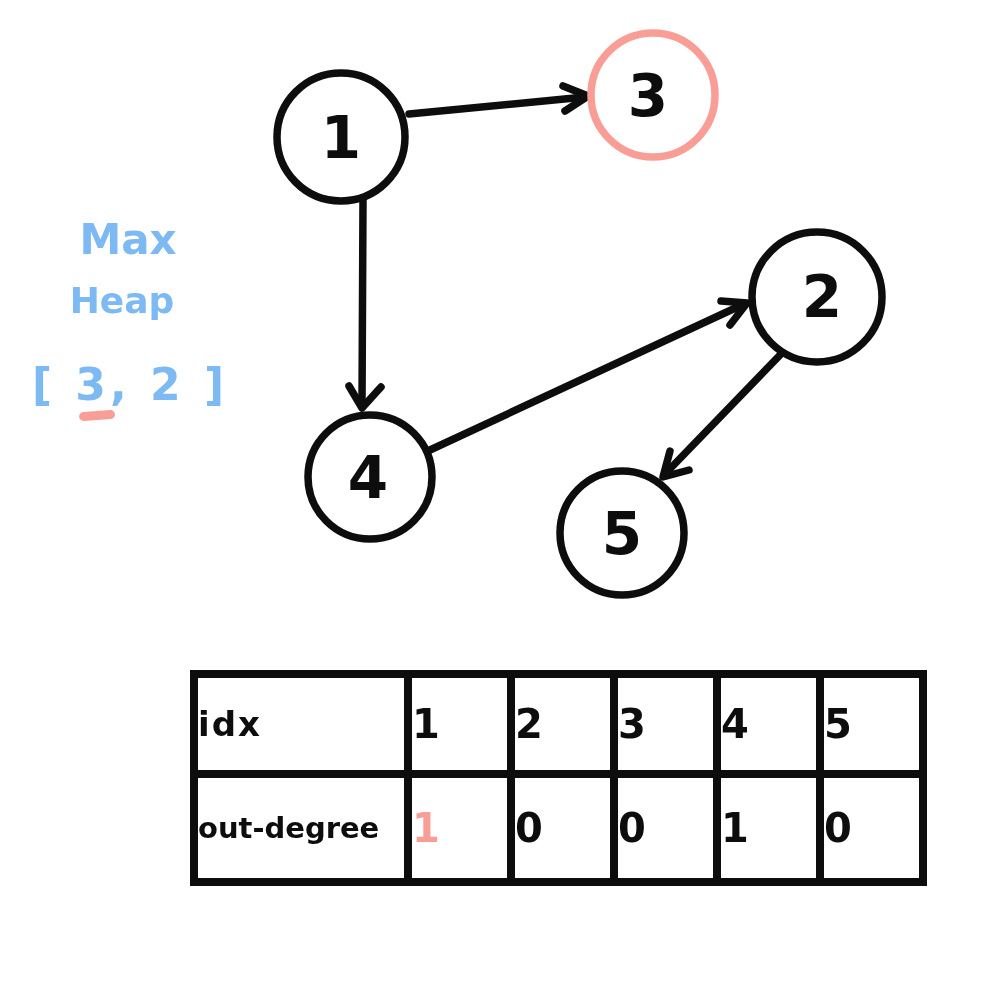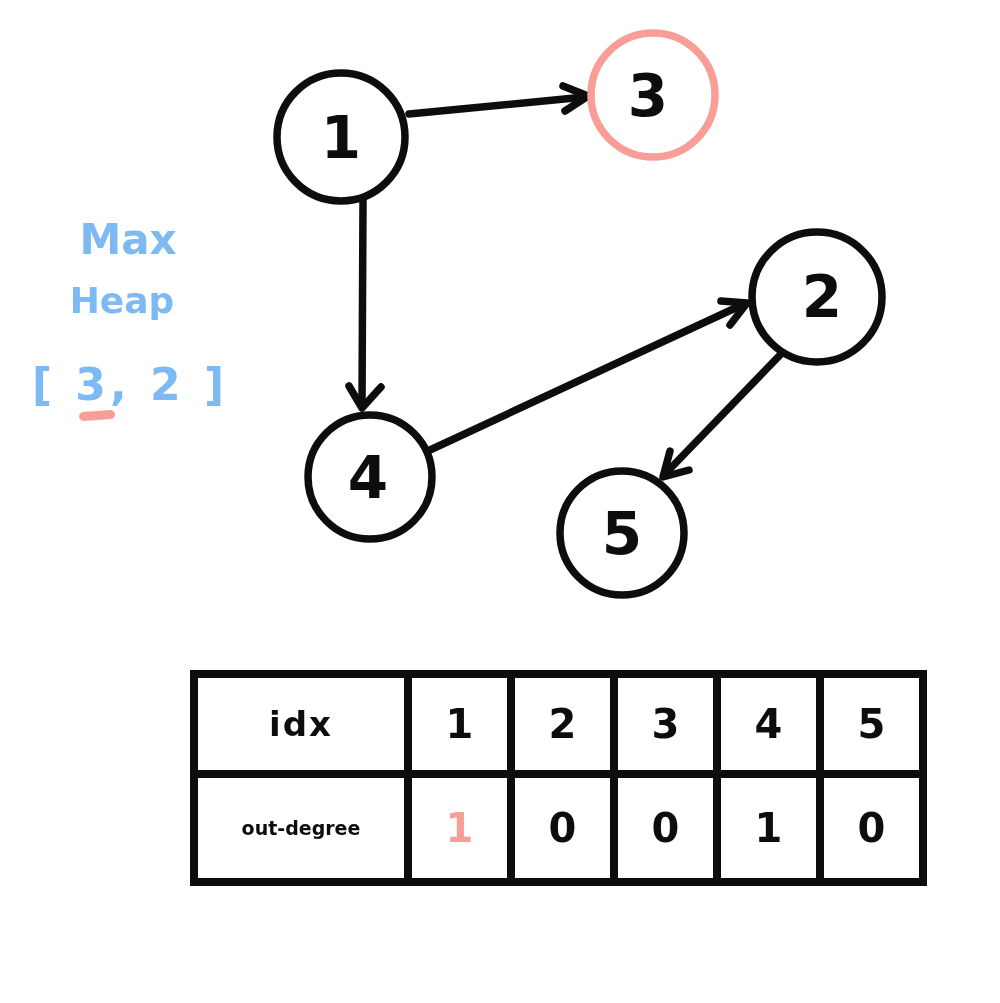--- a/index.html
+++ b/index.html
@@ -54,32 +54,32 @@
   .degree-table {
     position: absolute;
     left: 190px;
     top: 670px;
     border-collapse: collapse;
     table-layout: fixed;
     color: var(--ink);
   }
   .degree-table td {
     border: 8px solid var(--ink);
-    text-align: center;
+    text-align: left;
     vertical-align: middle;
     background: var(--background);
     overflow: hidden;
   }
   .degree-table .label-col { width: 214px; }
   .degree-table .val-col { width: 103px; }
   .row-idx td { height: 100px; }
   .row-outdegree td { height: 108px; }
   .row-change td { height: 104px; }
   .cell-label { font-size: 34px; font-weight: 600; letter-spacing: 2px; }
-  .cell-label.small { font-size: 19px; letter-spacing: 0; }
+  .cell-label.small { font-size: 29px; letter-spacing: 0; }
   .cell-value { font-size: 40px; font-weight: 600; }
   .pink-text { color: var(--pink); }
   .cell-top-right { vertical-align: top !important; text-align: right !important; padding: 8px 20px 0 0; }
   .cell-low { padding-top: 14px; }
 </style>
 </head>
 <body>
 
 <div class="stage">
 

